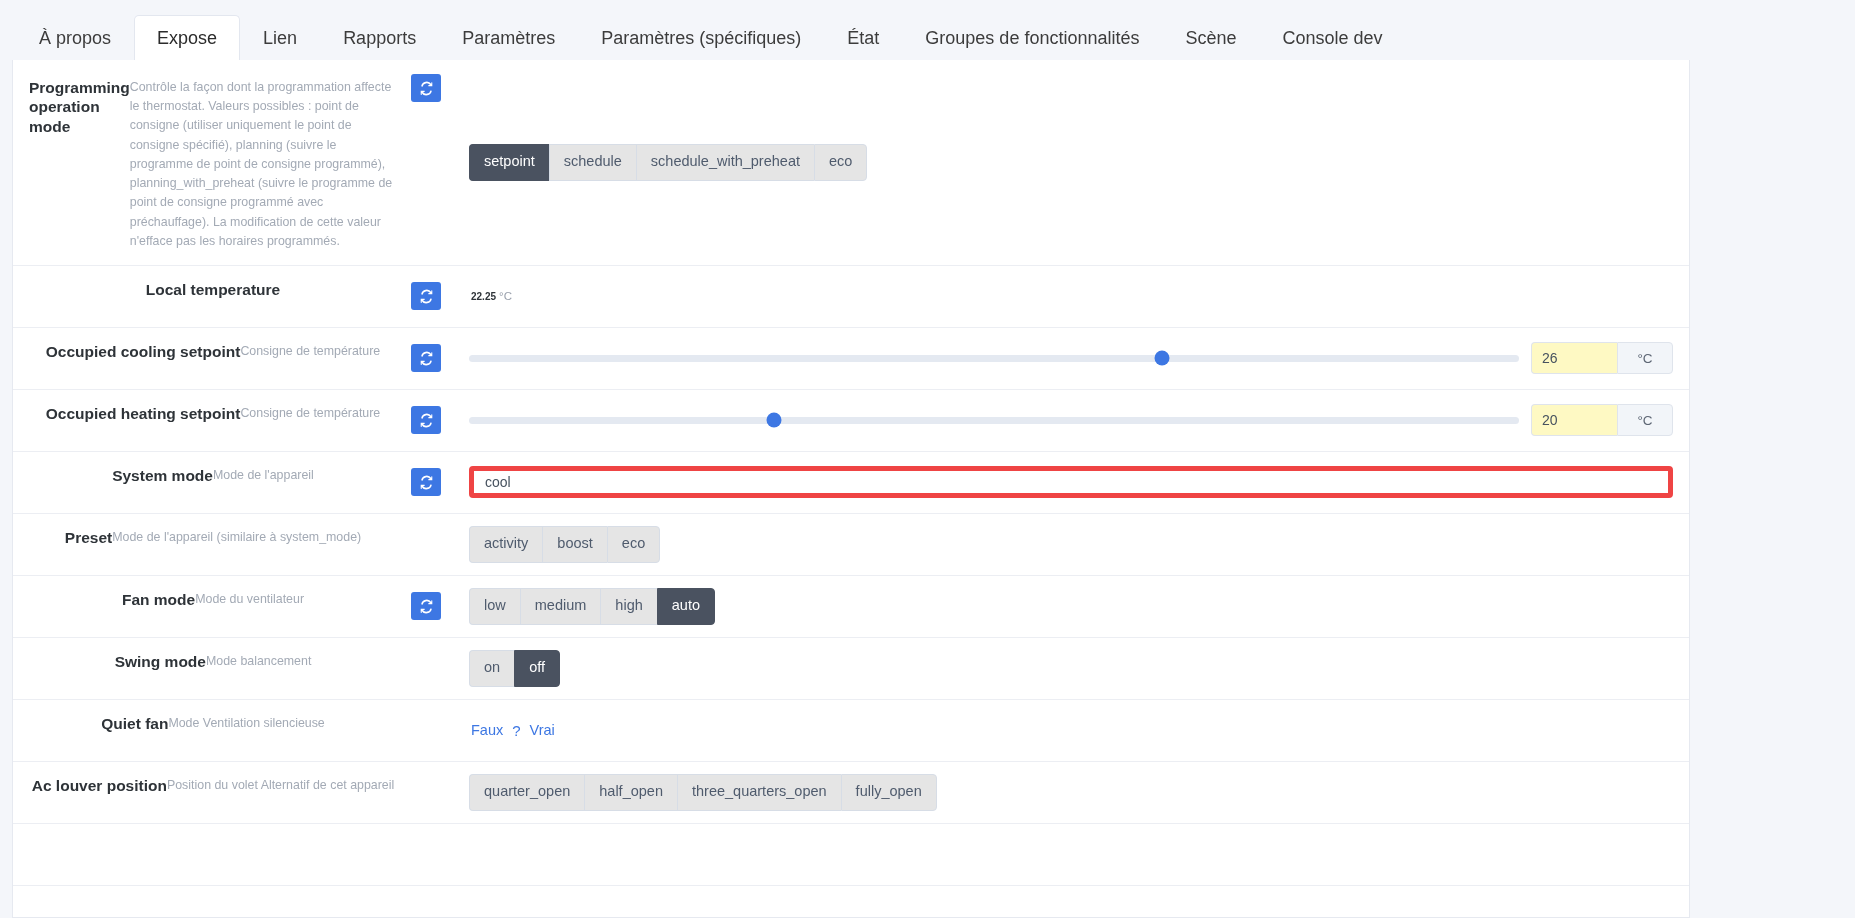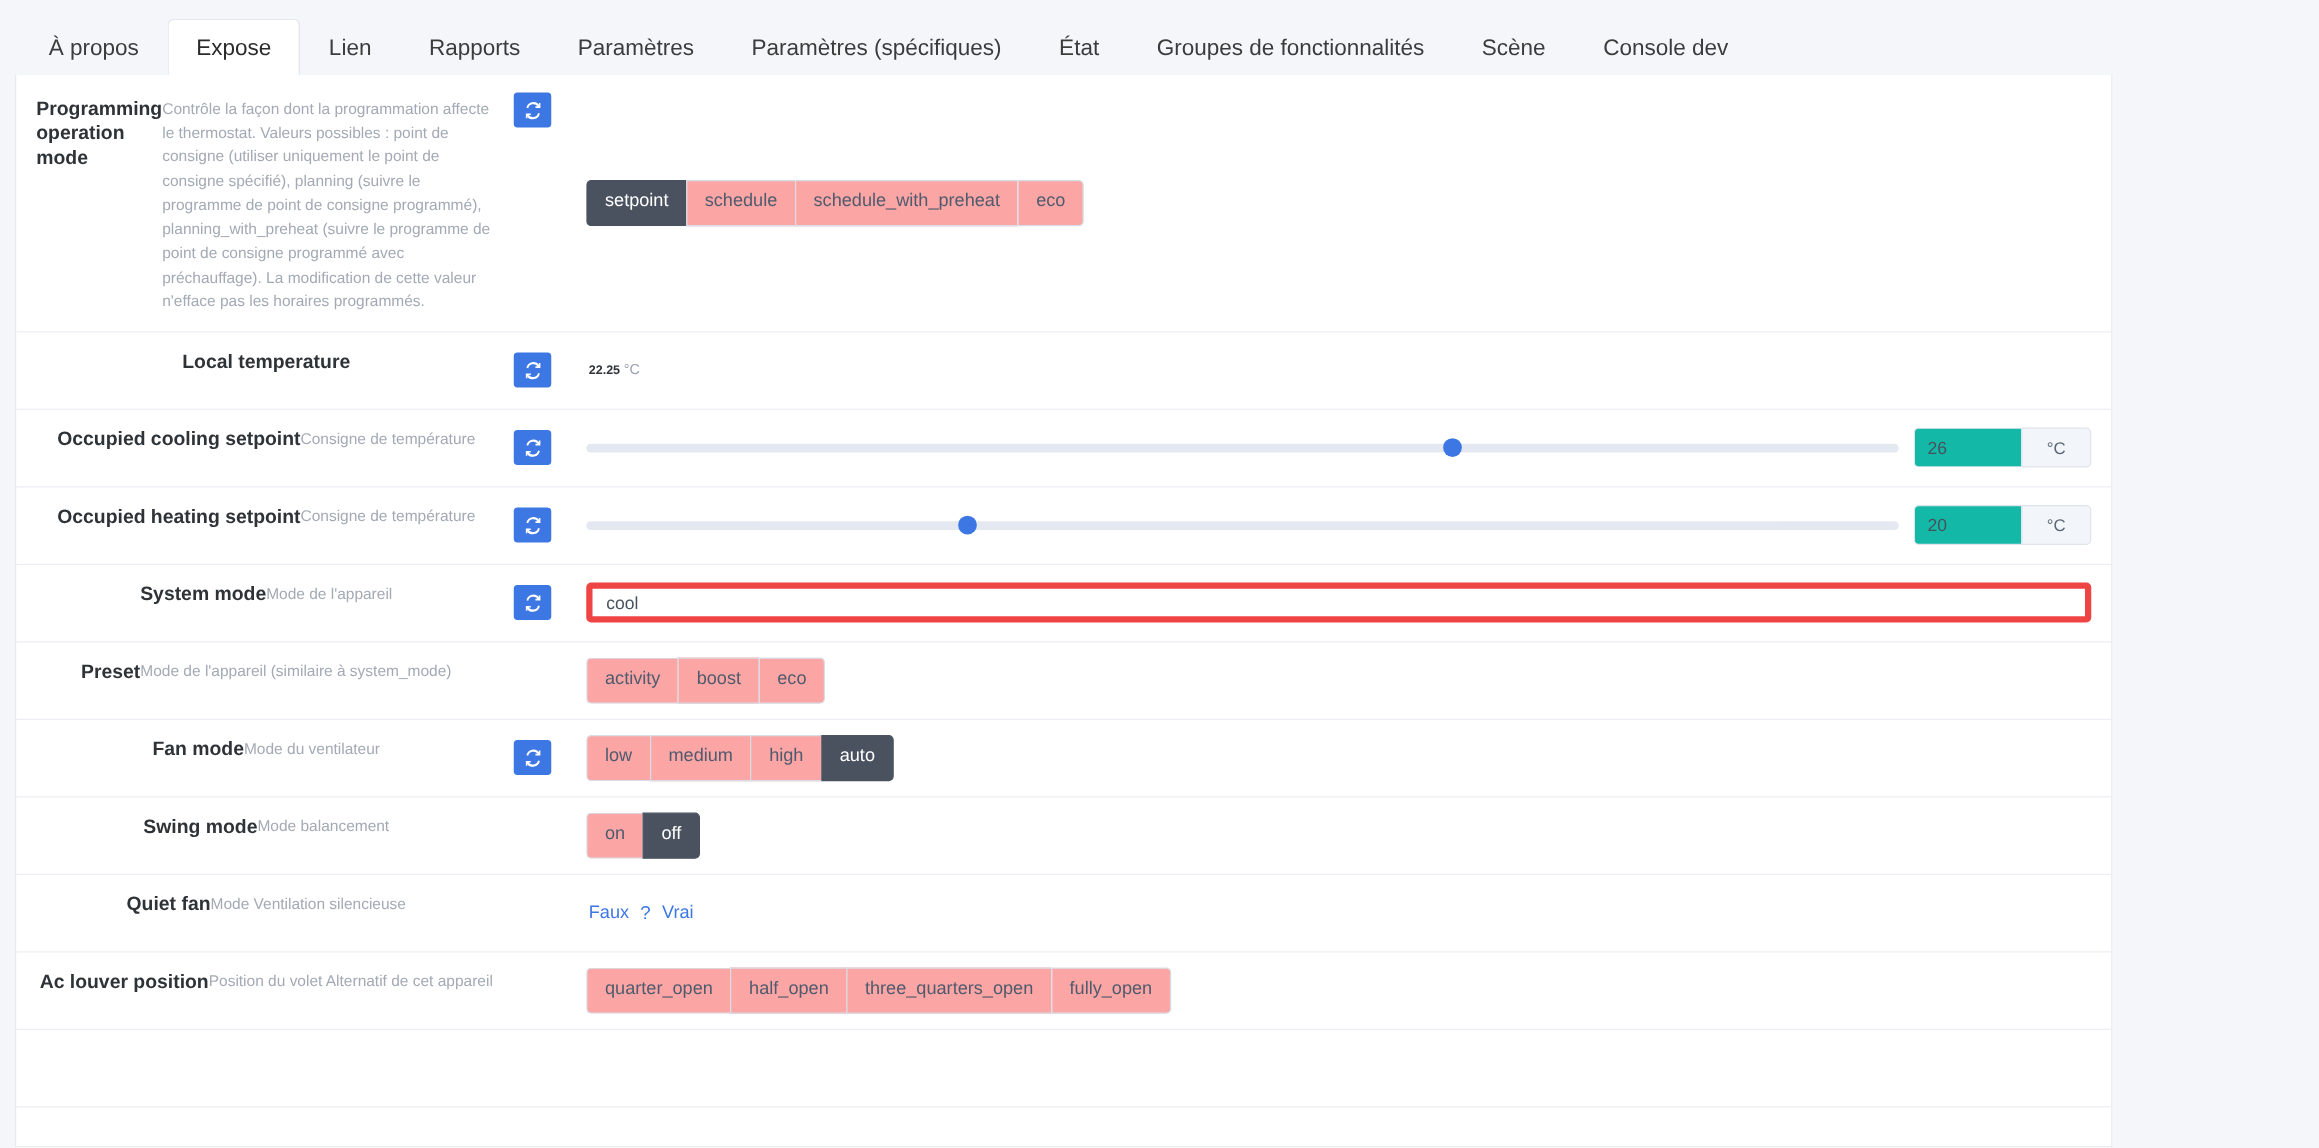--- a/index.html
+++ b/index.html
@@ -110,21 +110,21 @@
     padding: 10px 16px 10px 6px;
     min-width: 0;
   }
   .row.tall .row-control { align-items: center; }
 
   
   .btn-group { display: inline-flex; }
   .btn-group .gbtn {
     font-size: 14.5px;
     padding: 8px 14px 9px 14px;
-    background: #fca5a5;
+    background: #e5e5e5;
     color: #4f5b6d;
     border: 1px solid #d7dde6;
     border-right: none;
     cursor: pointer;
     line-height: 1.2;
     white-space: nowrap;
   }
   .btn-group .gbtn:first-child { border-radius: 4px 0 0 4px; }
   .btn-group .gbtn:last-child { border-right: 1px solid #d7dde6; border-radius: 0 4px 4px 0; }
   .btn-group .gbtn.active {
@@ -175,21 +175,21 @@
   .num-input-group { display: inline-flex; flex: 0 0 auto; }
   .num-input {
     width: 86px;
     height: 32px;
     border: 1px solid #dfe4ec;
     border-right: none;
     border-radius: 4px 0 0 4px;
     font-size: 14px;
     color: #47525f;
     padding: 0 10px;
-    background: #14b8a6;
+    background: #fef9c3;
     font-family: "Liberation Sans", sans-serif;
     outline: none;
   }
   .num-addon {
     width: 56px;
     height: 32px;
     border: 1px solid #dfe4ec;
     border-radius: 0 4px 4px 0;
     background: #f2f5f9;
     color: #5d6674;

